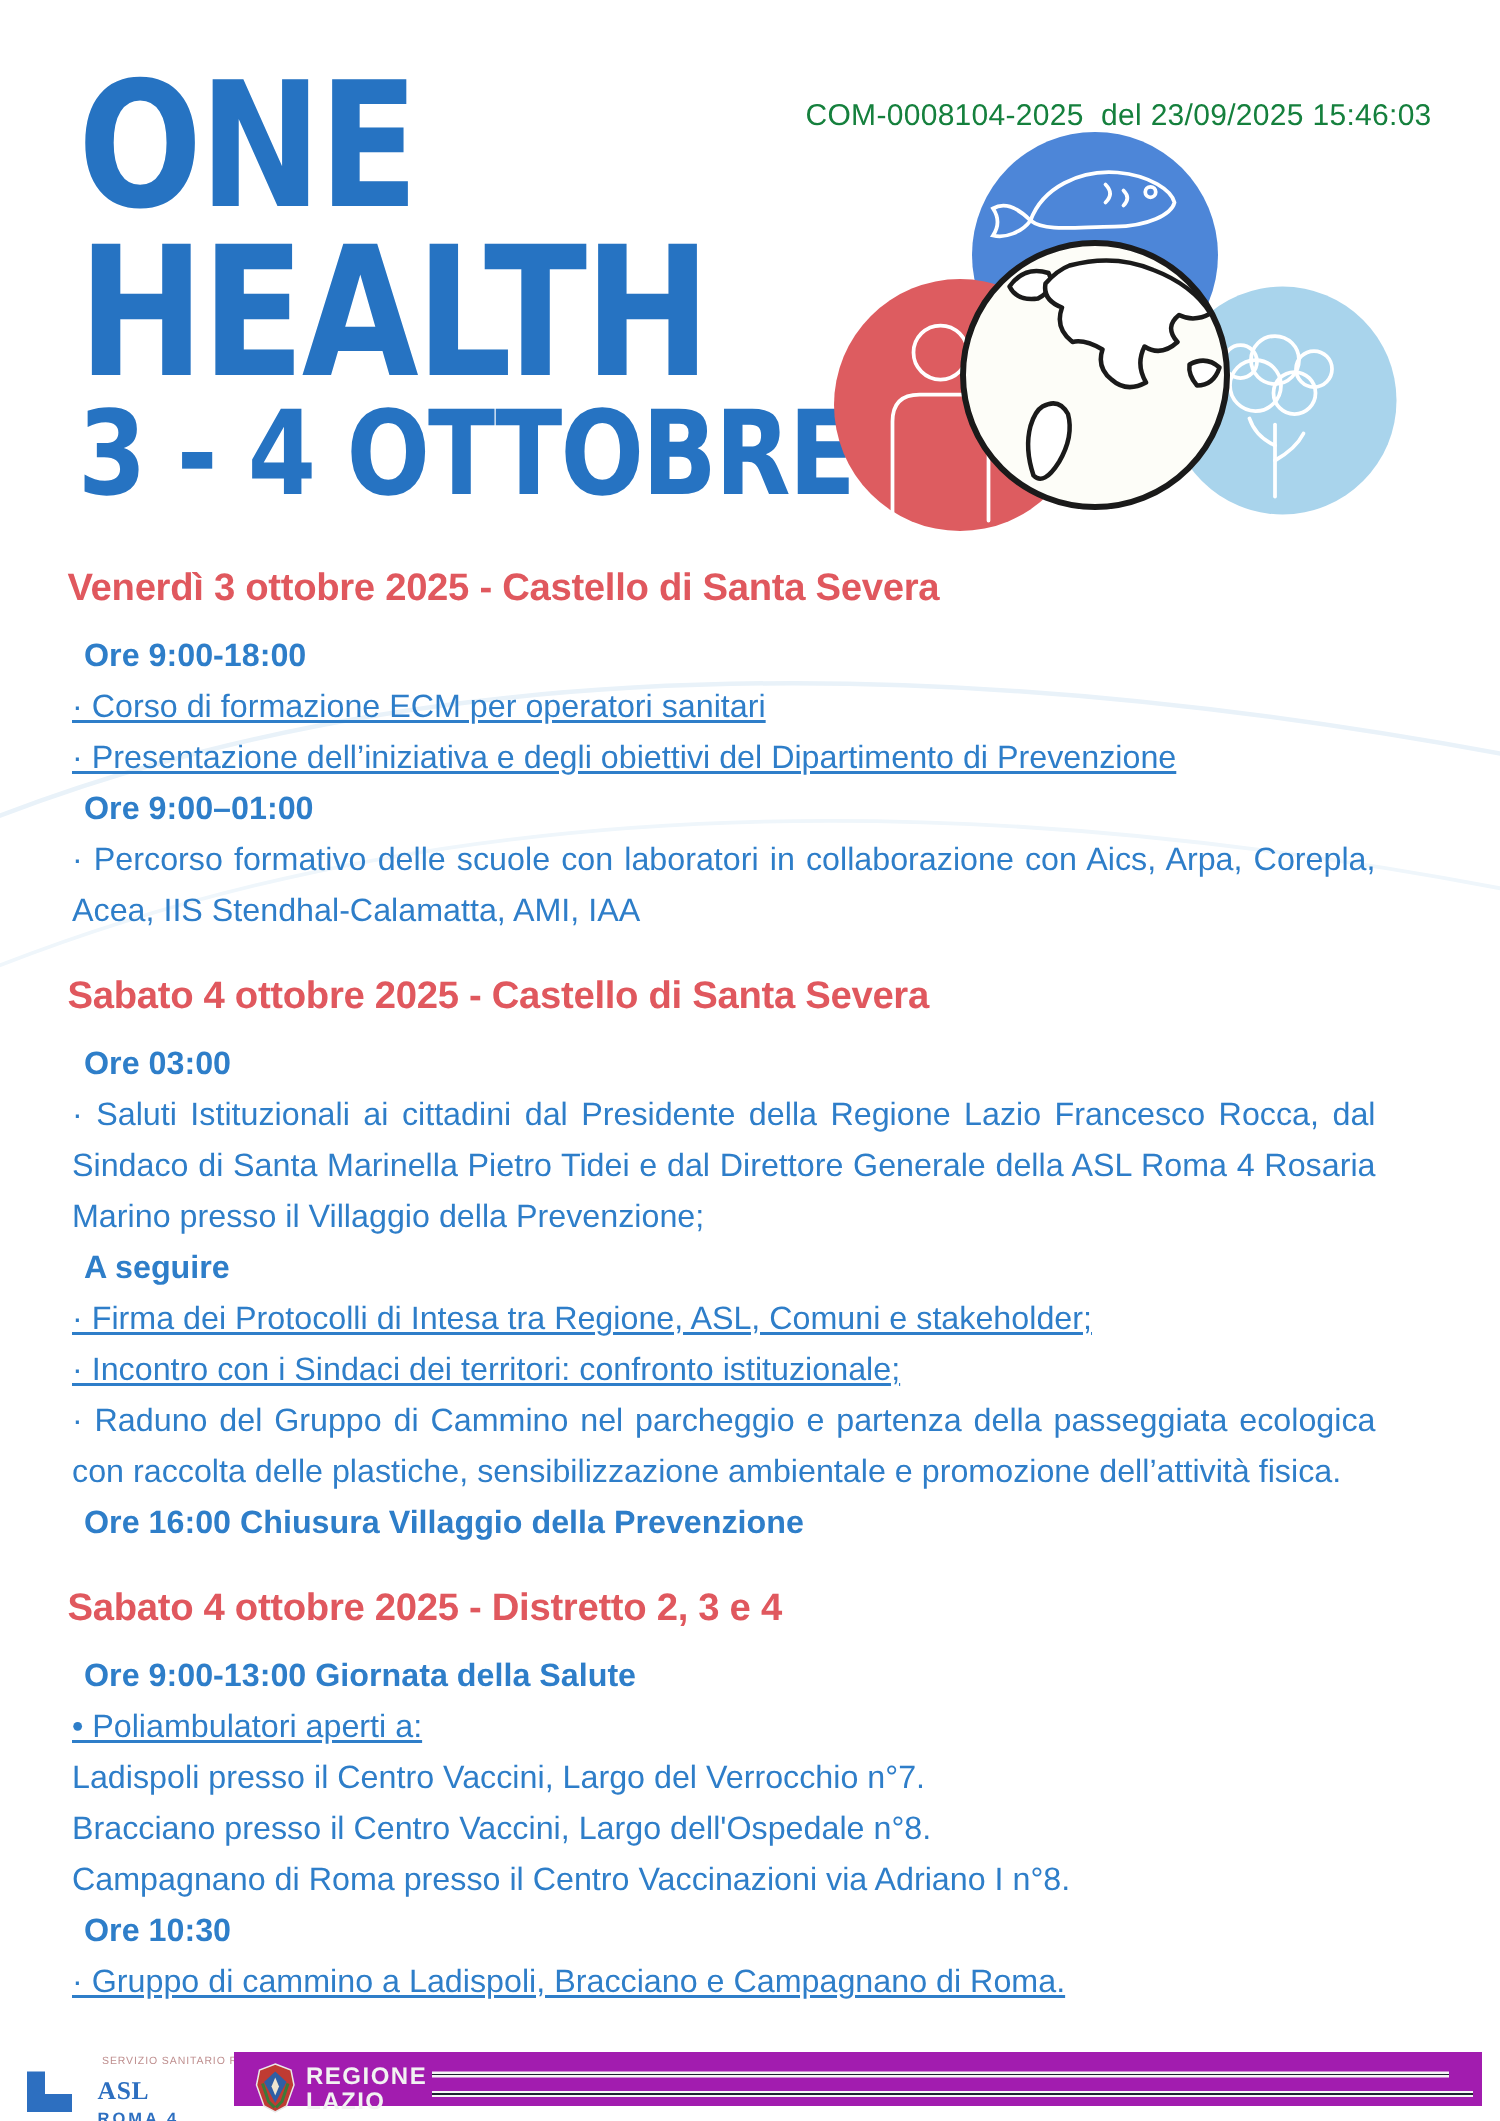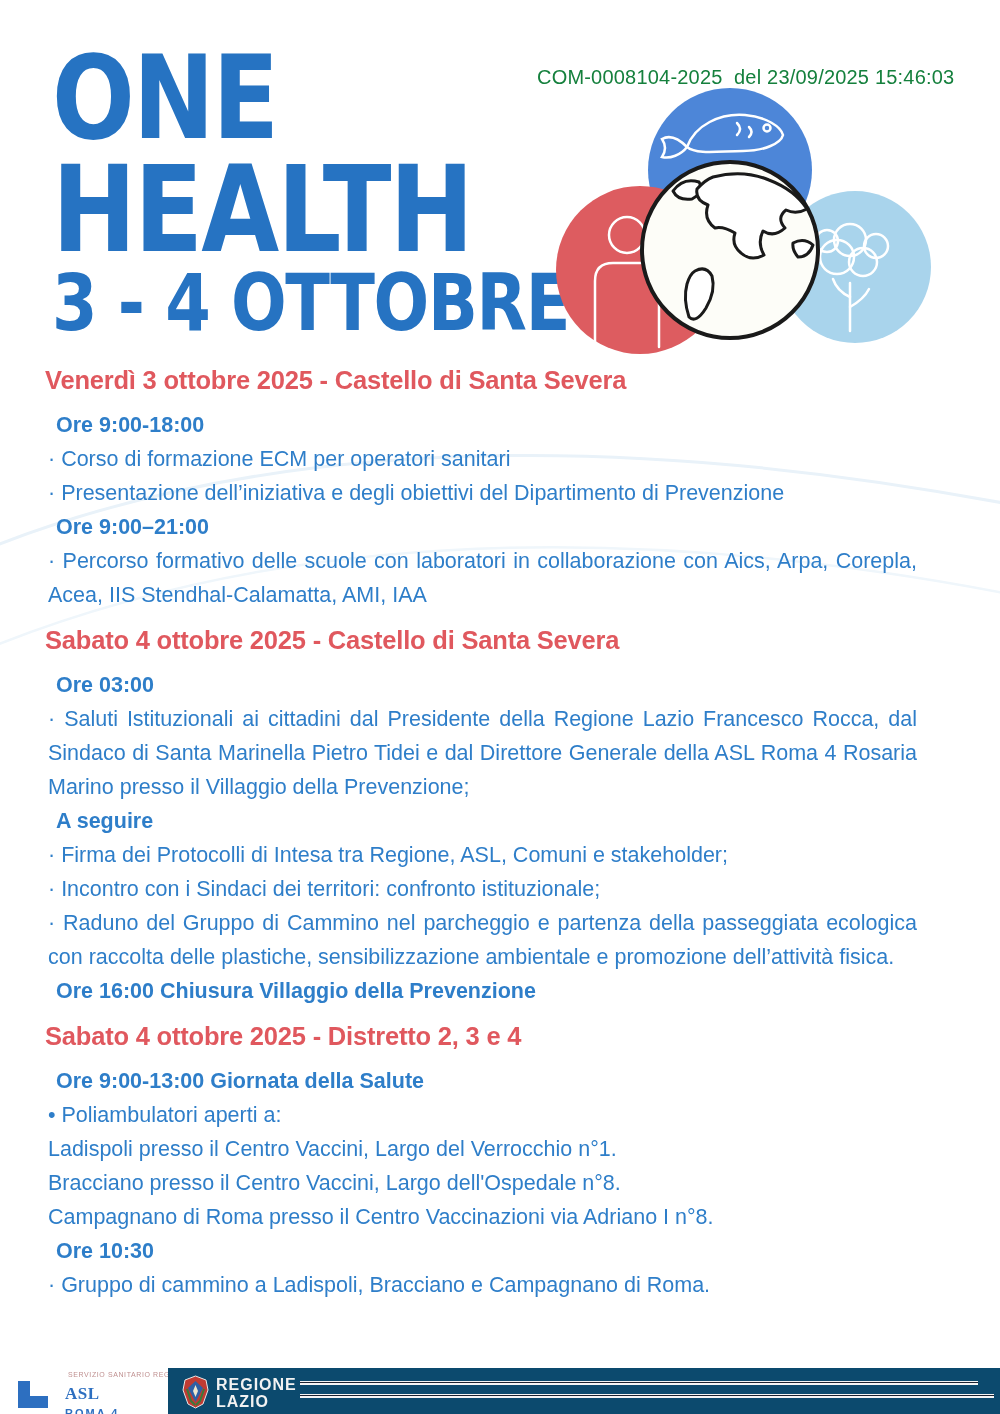--- a/index.html
+++ b/index.html
@@ -28,47 +28,47 @@
   .t2{top:150px; font-size:120px;}
   .t3{top:264px; font-size:78px;}
 
   
   .logo{position:absolute; left:545px; top:85px;}
 
   
   .content{position:absolute; left:45px; top:352px; width:872px;}
   .sec-heading{
     color:#e0585e; font-weight:bold; font-size:25.5px;
-    margin:12px 0 12px 0; letter-spacing:-0.2px; line-height:32px;
+    margin:24px 0 12px 0; letter-spacing:-0.2px; line-height:32px;
   }
   .content p{margin:0; font-size:21.5px; line-height:34px; color:#2e7ec9;}
   .time{color:#2673c2; font-weight:bold; font-size:22px; margin-left:11px !important;}
-  .bullet{margin-left:3px !important;}
+  .bullet{margin-left:3px !important;text-decoration:underline;}
   .bj{margin-left:3px !important; text-align:justify;}
   .plain{margin-left:3px !important;}
 
   
   .ssr{
     position:absolute; left:68px; top:1371px;
     font-size:7px; color:#bf8f8f; letter-spacing:0.6px;
   }
   .asl-mark{position:absolute; left:18px; top:1381px; width:30px; height:27px;}
   .asl-mark .v{position:absolute; left:0; top:0; width:12px; height:27px; background:#2d6fc0;}
   .asl-mark .h{position:absolute; left:0; bottom:0; width:30px; height:12px; background:#2d6fc0;}
   .asl-text{
     position:absolute; left:65px; top:1384px;
     color:#2d6fc0; font-weight:bold; font-size:17px; letter-spacing:0.5px;font-family:Liberation Serif, serif;
   }
   .asl-sub{
     position:absolute; left:65px; top:1407px;
     color:#2d6fc0; font-weight:bold; font-size:11px; letter-spacing:2px;
   }
   .banner{
-    position:absolute; left:168px; top:1368px; width:832px; height:46px;
-    background:#0c4a6e;
+    position:absolute; left:156px; top:1368px; width:832px; height:36px;
+    background:#a21caf;
   }
   .banner .emblem{position:absolute; left:14px; top:7px;}
   .region{
     position:absolute; left:48px; top:8px; color:#f2f2f2;
     font-size:16px; font-weight:bold; letter-spacing:1px; line-height:17px;
     white-space:nowrap;
   }
   .bline{
     position:absolute; height:4px;
     background:linear-gradient(#f5f5f5 0 1.5px, #1d2230 1.5px 2.5px, #f5f5f5 2.5px 4px);
@@ -131,36 +131,36 @@
       </g>
     </g>
   </svg>
 
   <div class="content">
 
     <div class="sec-heading">Venerdì 3 ottobre 2025 - Castello di Santa Severa</div>
     <p class="time">Ore 9:00-18:00</p>
     <p class="bullet">· Corso di formazione ECM per operatori sanitari</p>
     <p class="bullet">· Presentazione dell’iniziativa e degli obiettivi del Dipartimento di Prevenzione</p>
-    <p class="time">Ore 9:00–21:00</p>
+    <p class="time">Ore 9:00–01:00</p>
     <p class="bj">· Percorso formativo delle scuole con laboratori in collaborazione con Aics, Arpa, Corepla, Acea, IIS Stendhal-Calamatta, AMI, IAA</p>
 
     <div class="sec-heading">Sabato 4 ottobre 2025 - Castello di Santa Severa</div>
     <p class="time">Ore 03:00</p>
     <p class="bj">· Saluti Istituzionali ai cittadini dal Presidente della Regione Lazio Francesco Rocca, dal Sindaco di Santa Marinella Pietro Tidei e dal Direttore Generale della ASL Roma 4 Rosaria Marino presso il Villaggio della Prevenzione;</p>
     <p class="time">A seguire</p>
     <p class="bullet">· Firma dei Protocolli di Intesa tra Regione, ASL, Comuni e stakeholder;</p>
     <p class="bullet">· Incontro con i Sindaci dei territori: confronto istituzionale;</p>
     <p class="bj">· Raduno del Gruppo di Cammino nel parcheggio e partenza della passeggiata ecologica con raccolta delle plastiche, sensibilizzazione ambientale e promozione dell’attività fisica.</p>
     <p class="time">Ore 16:00 Chiusura Villaggio della Prevenzione</p>
 
     <div class="sec-heading">Sabato 4 ottobre 2025 -  Distretto 2, 3 e 4</div>
     <p class="time">Ore 9:00-13:00 Giornata della Salute</p>
     <p class="bullet">• Poliambulatori aperti a:</p>
-    <p class="plain">Ladispoli presso il Centro Vaccini, Largo del Verrocchio n°1.</p>
+    <p class="plain">Ladispoli presso il Centro Vaccini, Largo del Verrocchio n°7.</p>
     <p class="plain">Bracciano presso il Centro Vaccini, Largo dell'Ospedale n°8.</p>
     <p class="plain">Campagnano di Roma presso il Centro Vaccinazioni via Adriano I n°8.</p>
     <p class="time">Ore 10:30</p>
     <p class="bullet">· Gruppo di cammino a Ladispoli, Bracciano e Campagnano di Roma.</p>
   </div>
 
   <div class="ssr">SERVIZIO SANITARIO REGIONALE</div>
   <div class="asl-mark">
       <div class="v"></div>
       <div class="h"></div>

